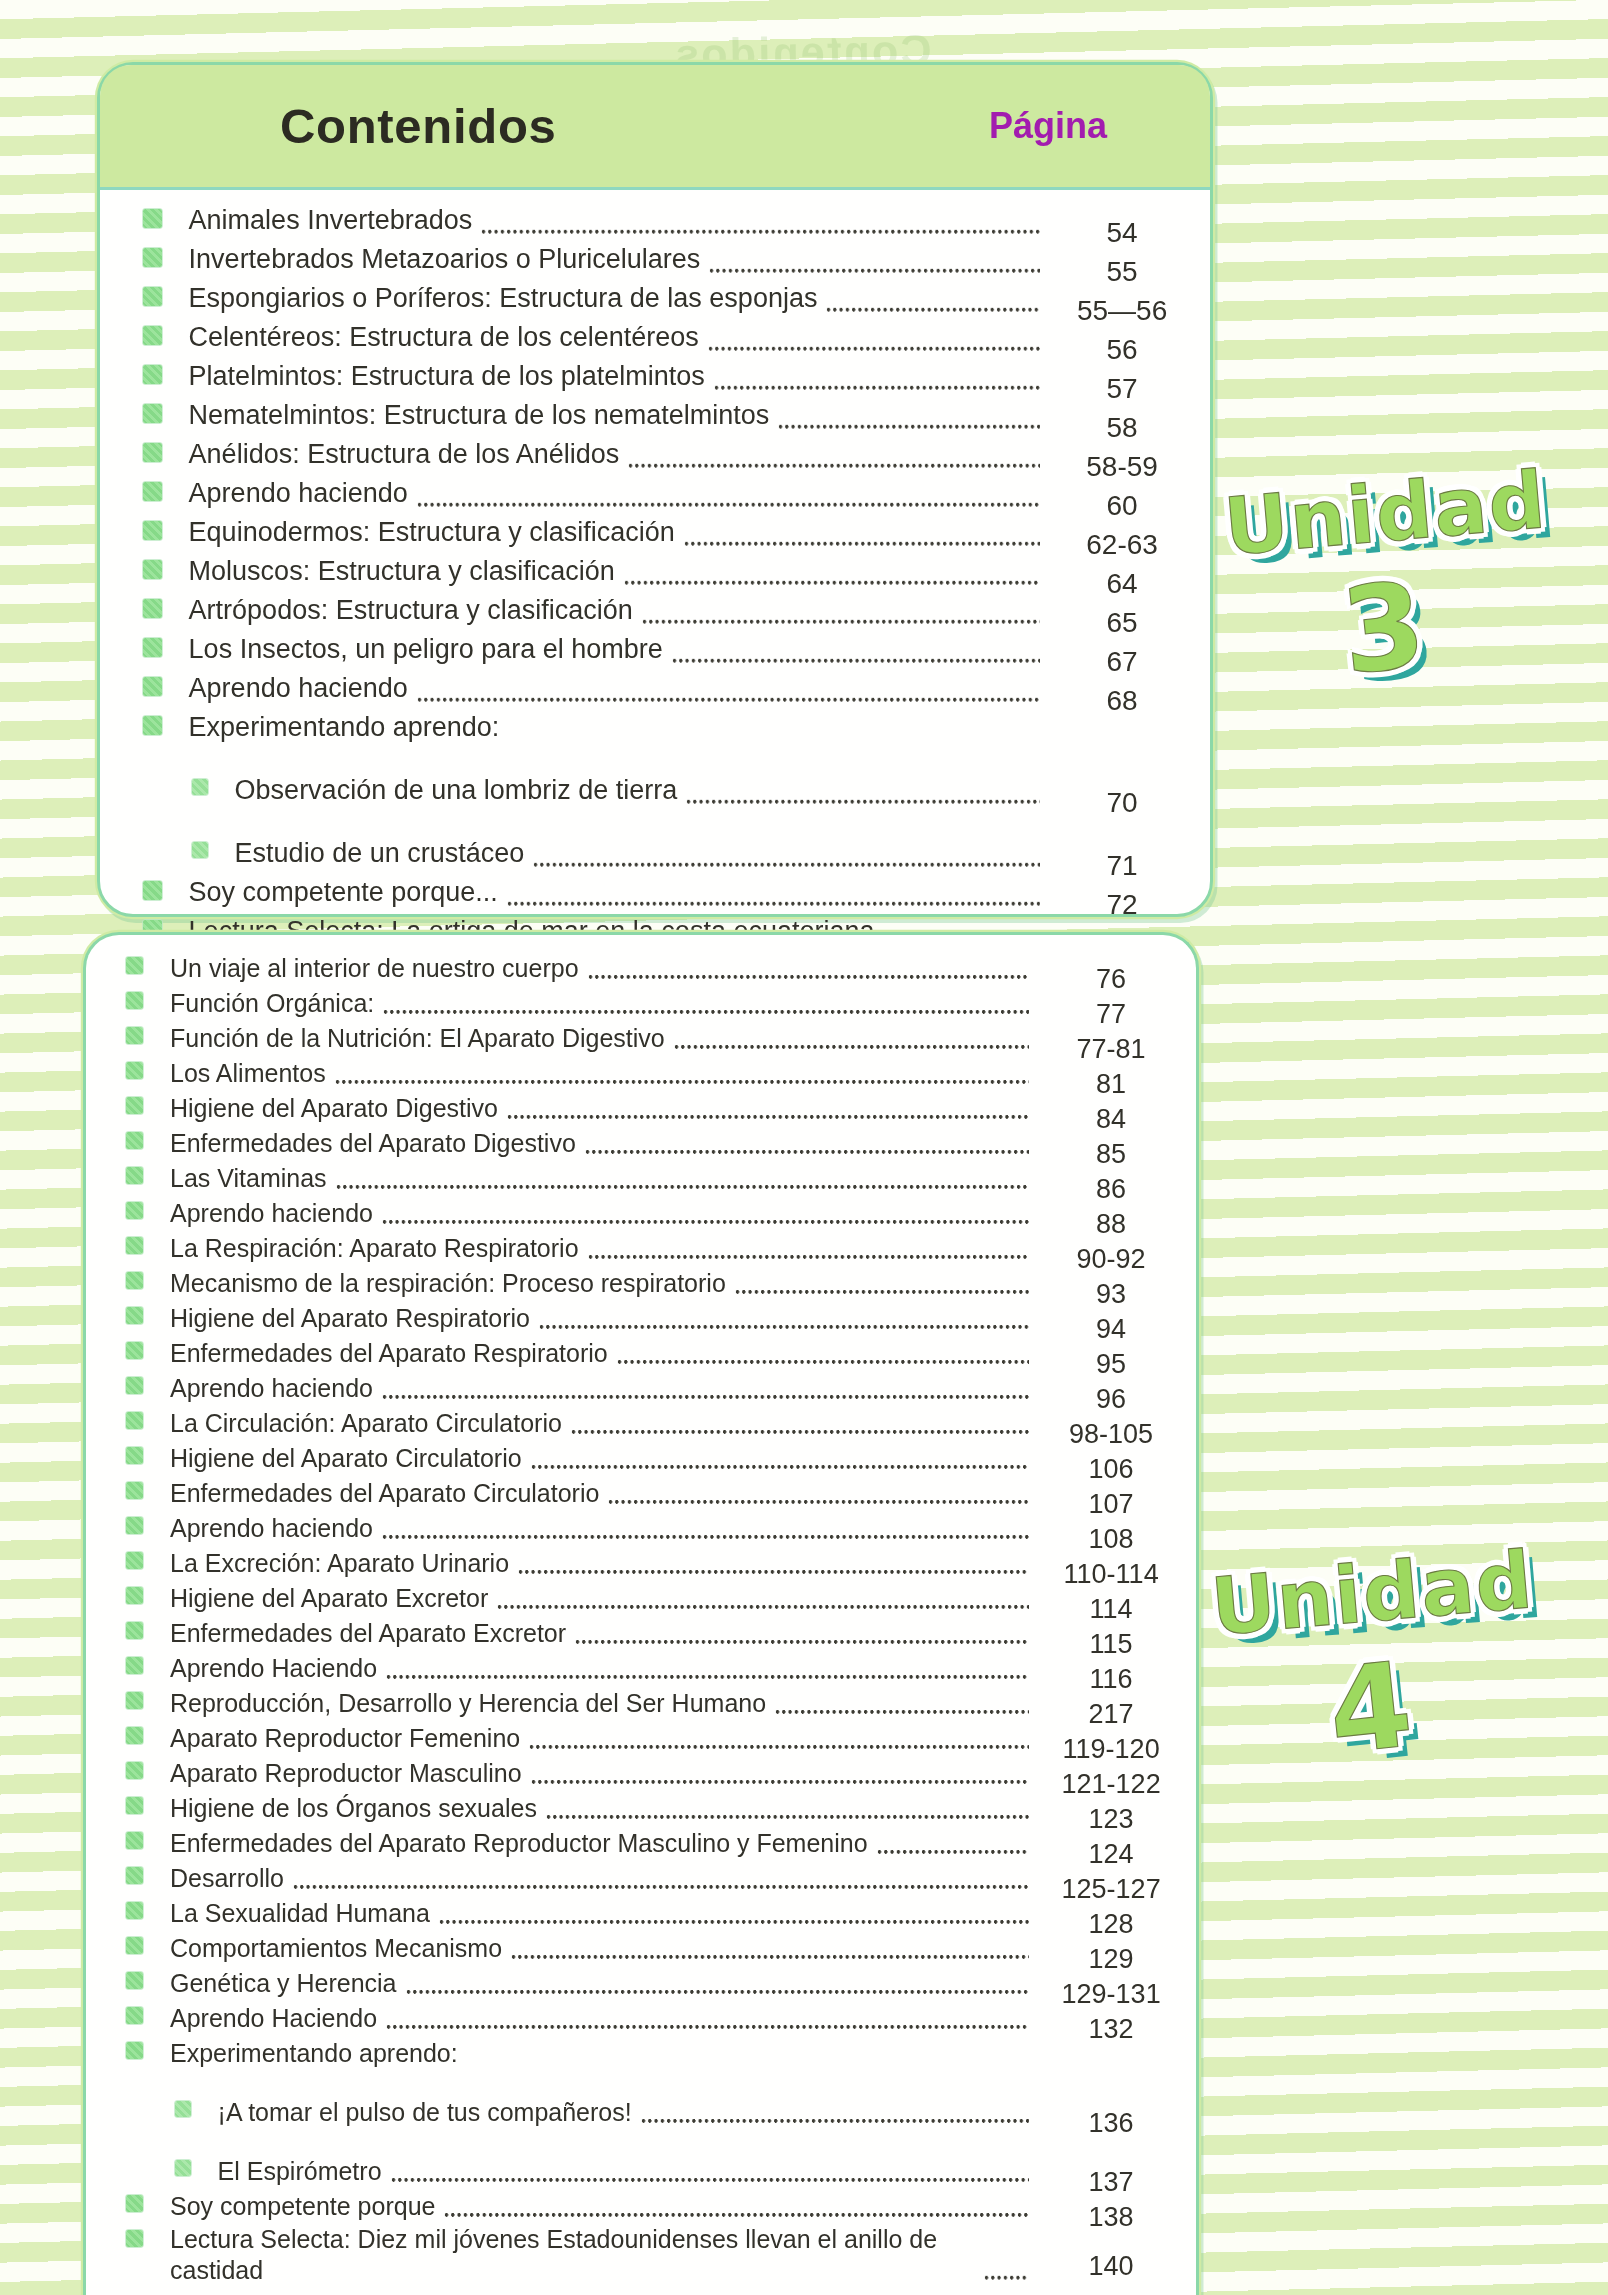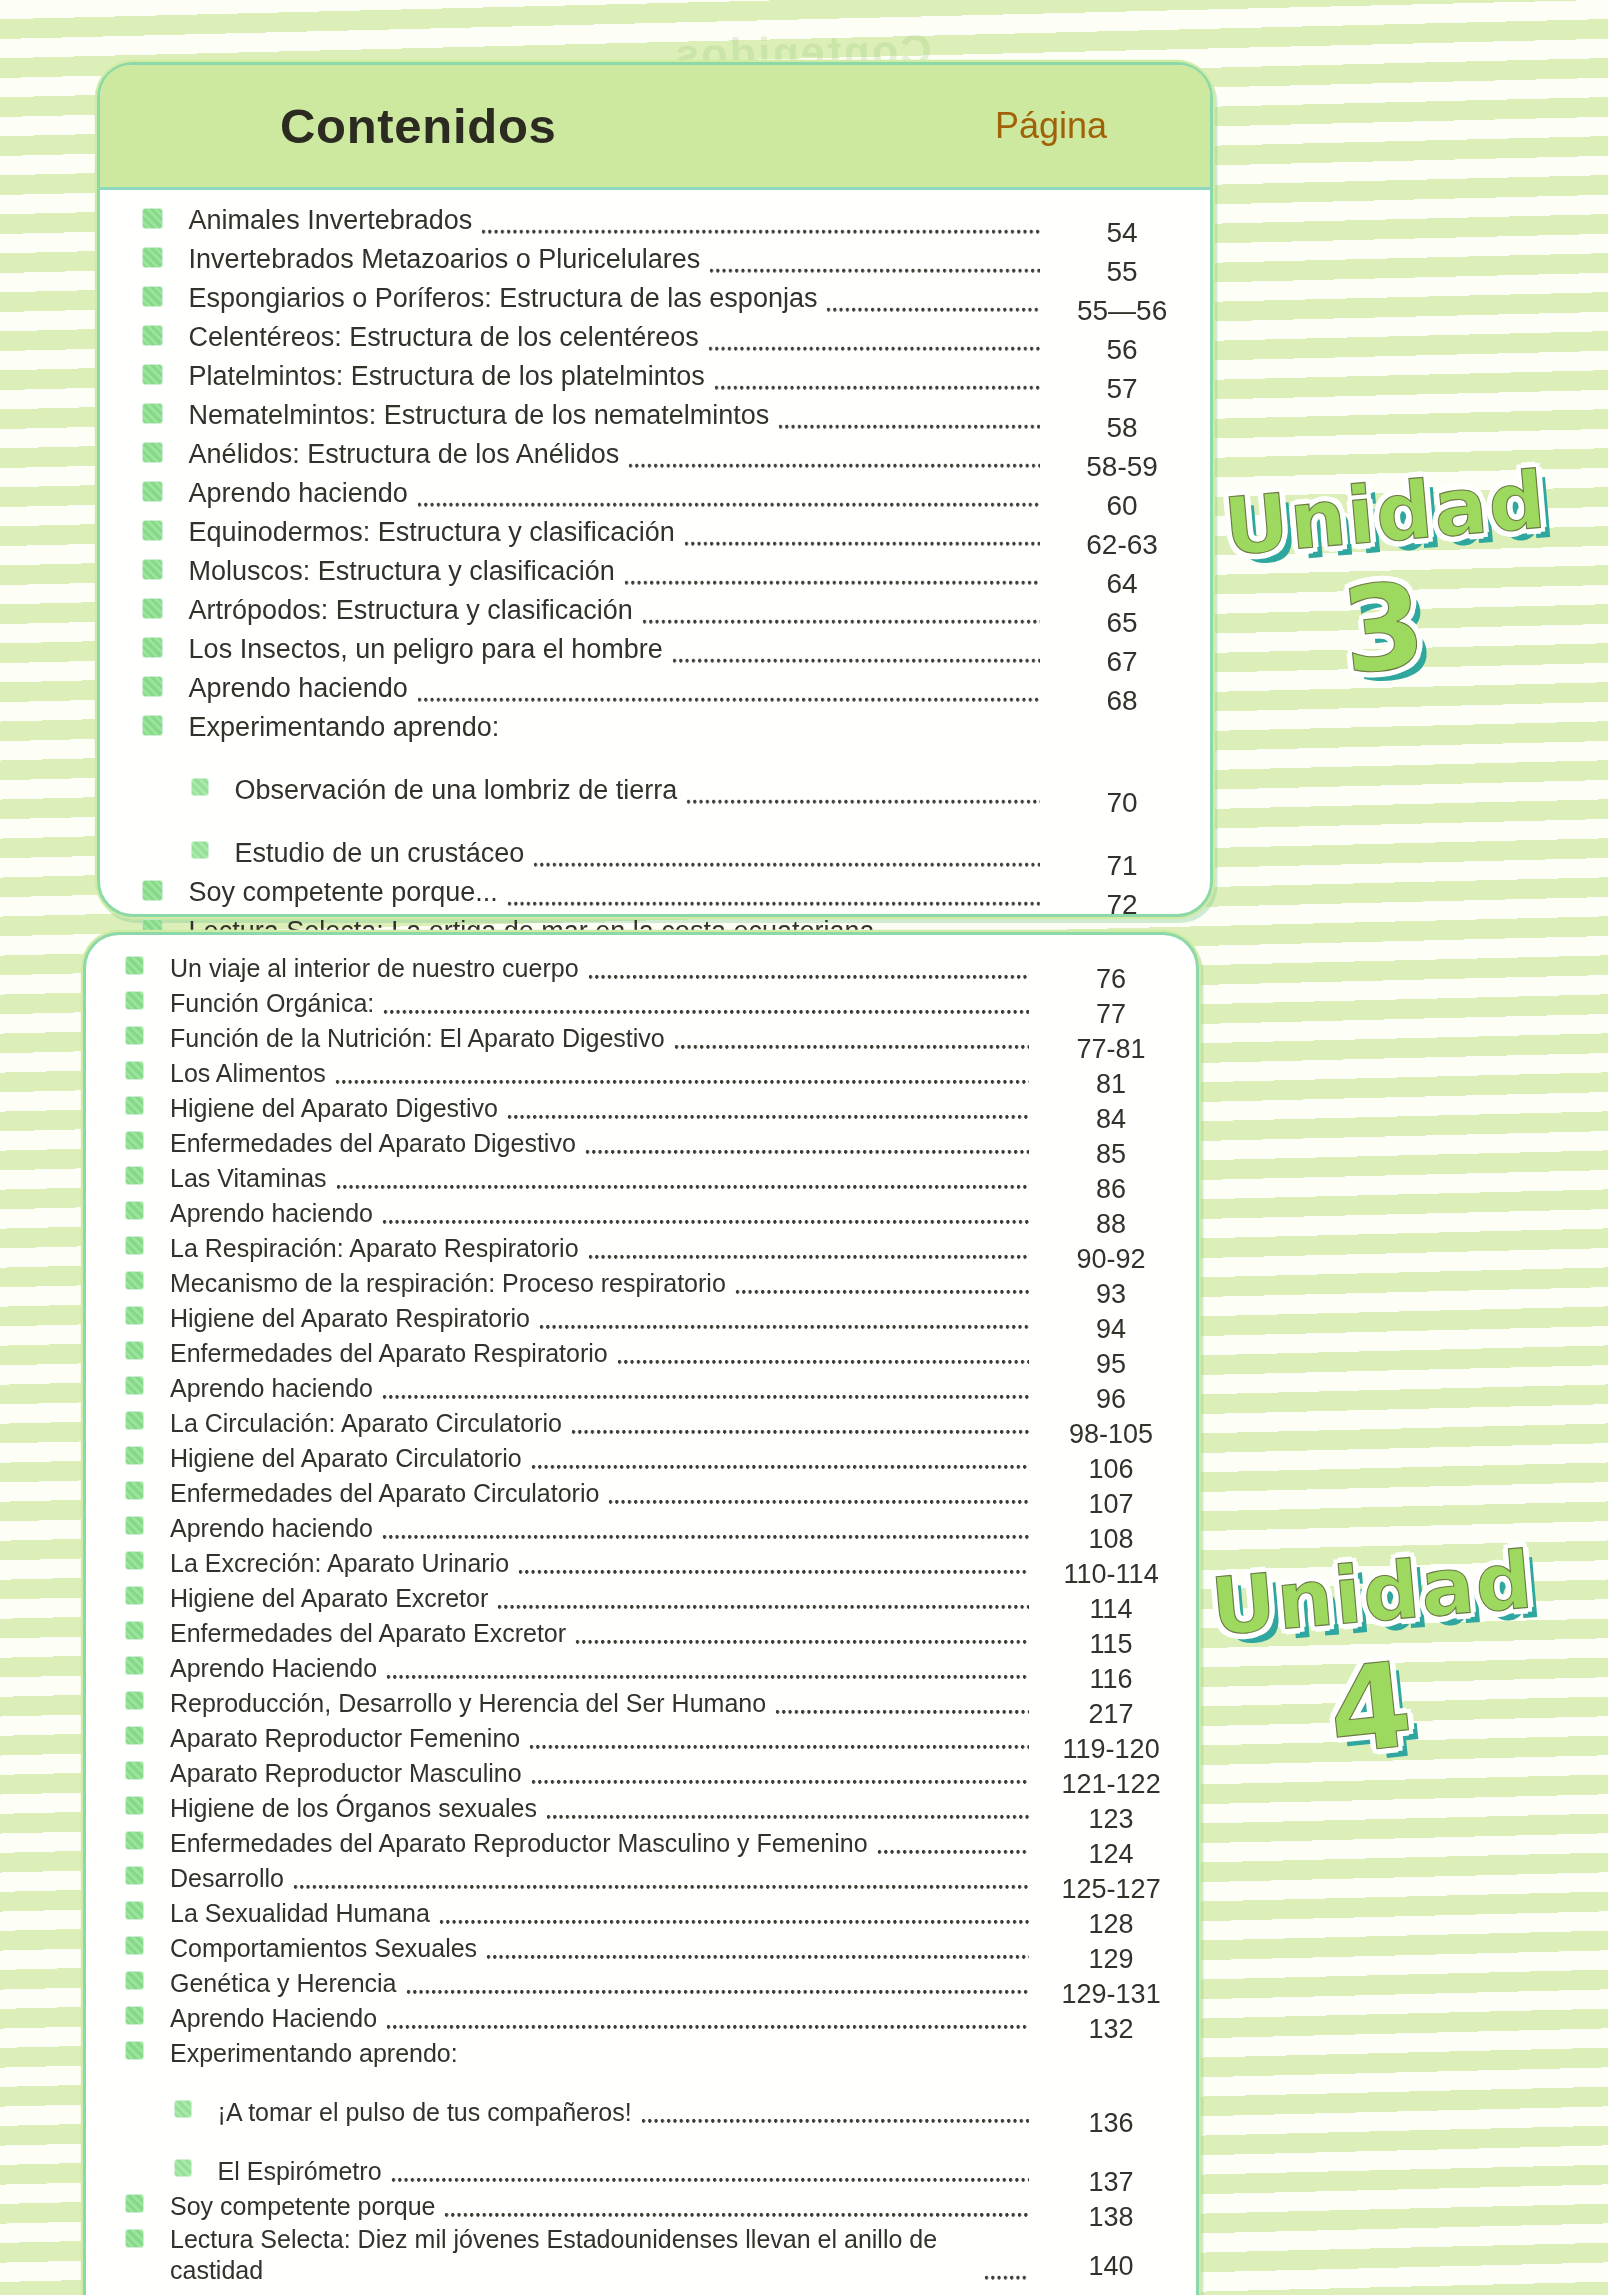--- a/index.html
+++ b/index.html
@@ -28,21 +28,21 @@
   .card-head{
     height:125px;background:#cde9a0;
     border-radius:31px 31px 0 0;
     border-bottom:3px solid #8ed8c0;
     display:flex;justify-content:space-between;align-items:center;
     padding:0 103px 0 180px;box-sizing:border-box;
   }
   .card-head h1{
     margin:0;font-size:49px;font-weight:bold;letter-spacing:0.7px;color:#2c2b22;
   }
-  .pagelbl{font-size:36px;font-weight:normal;color:#a16207;}
+  .pagelbl{font-size:36px;font-weight:bold;color:#a21caf;}
   .list{box-sizing:border-box;}
   .s1{padding:12px 13.4px 0 43px;}
   .s2{padding:16.4px 10.4px 0 40px;}
   .toc-row{display:flex;align-items:center;}
   .s1 .toc-row{min-height:39px;font-size:27px;}
   .s2 .toc-row{min-height:35px;font-size:25px;}
   .bullet{
     flex:0 0 auto;width:18.6px;height:18.6px;border-radius:2.2px;
     align-self:flex-start;margin-top:7.4px;margin-right:27px;
     background:repeating-linear-gradient(45deg,#86d988 0 3px,#9ce49c 3px 6px);
@@ -366,21 +366,21 @@
     <span class="page">125-127</span>
   </div>
       <div class="toc-row">
     <span class="bullet"></span>
     <span class="label">La Sexualidad Humana</span>
     <span class="dots"></span>
     <span class="page">128</span>
   </div>
       <div class="toc-row">
     <span class="bullet"></span>
-    <span class="label">Comportamientos Sexuales</span>
+    <span class="label">Comportamientos Mecanismo</span>
     <span class="dots"></span>
     <span class="page">129</span>
   </div>
       <div class="toc-row">
     <span class="bullet"></span>
     <span class="label">Genética y Herencia</span>
     <span class="dots"></span>
     <span class="page">129-131</span>
   </div>
       <div class="toc-row">

